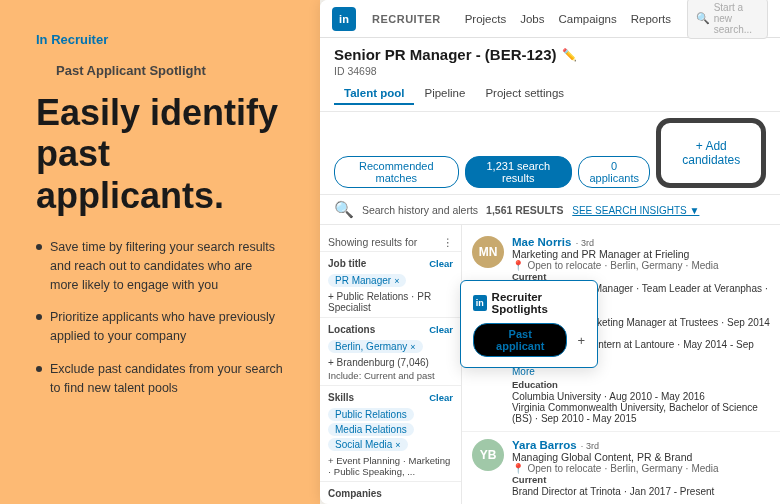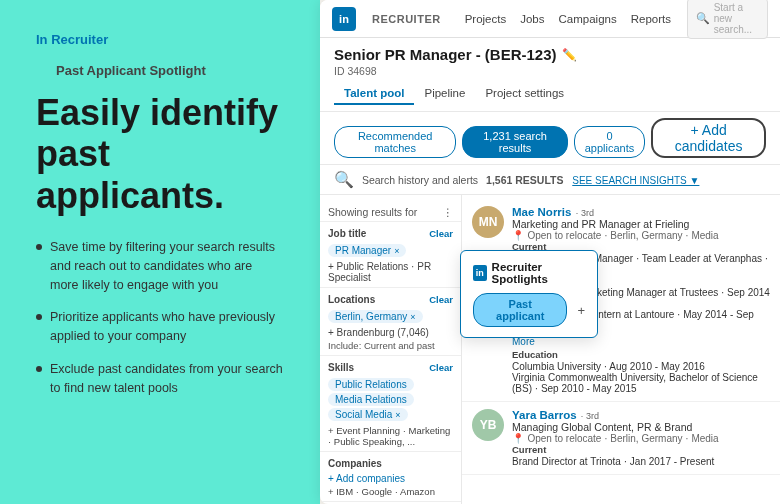--- a/index.html
+++ b/index.html
@@ -10,21 +10,21 @@
       height: 504px;
       overflow: hidden;
       display: flex;
     }
 
     
     .left-panel {
       width: 320px;
       min-width: 320px;
       padding: 32px 36px;
-      background: #5eead4;
+      background: #fdba74;
       display: flex;
       flex-direction: column;
       gap: 0;
     }
 
     .in-recruiter-link {
       color: #0073b1;
       font-size: 13px;
       font-weight: 600;
       text-decoration: none;
@@ -212,26 +212,26 @@
       font-size: 11px;
       cursor: pointer;
     }
 
     .btn-outline.active-btn {
       background: #0073b1;
       color: #fff;
     }
 
     .btn-plus {
-      border: 2px solid #404040;
+      border: 5px solid #404040;
       color: #0073b1;
       background: #fff;
       border-radius: 14px;
-      padding: 2px 10px;
-      font-size: 14px;
+      padding: 16px 10px;
+      font-size: 12px;
       cursor: pointer;
       margin-left: auto;
     }
 
     
     .filter-bar {
       padding: 5px 14px;
       border-bottom: 1px solid #e8e8e8;
       display: flex;
       align-items: center;
@@ -360,21 +360,21 @@
       border-radius: 2px;
       display: flex;
       align-items: center;
       justify-content: center;
       color: #fff;
       font-size: 9px;
       font-weight: 900;
     }
 
     .past-applicant-btn {
-      background: #7dd3fc;
+      background: #000000;
       border: 1.5px solid #0073b1;
       border-radius: 14px;
       padding: 4px 12px;
       font-size: 11px;
       color: #0073b1;
       font-weight: 600;
       cursor: pointer;
       display: inline-flex;
       align-items: center;
       gap: 5px;

